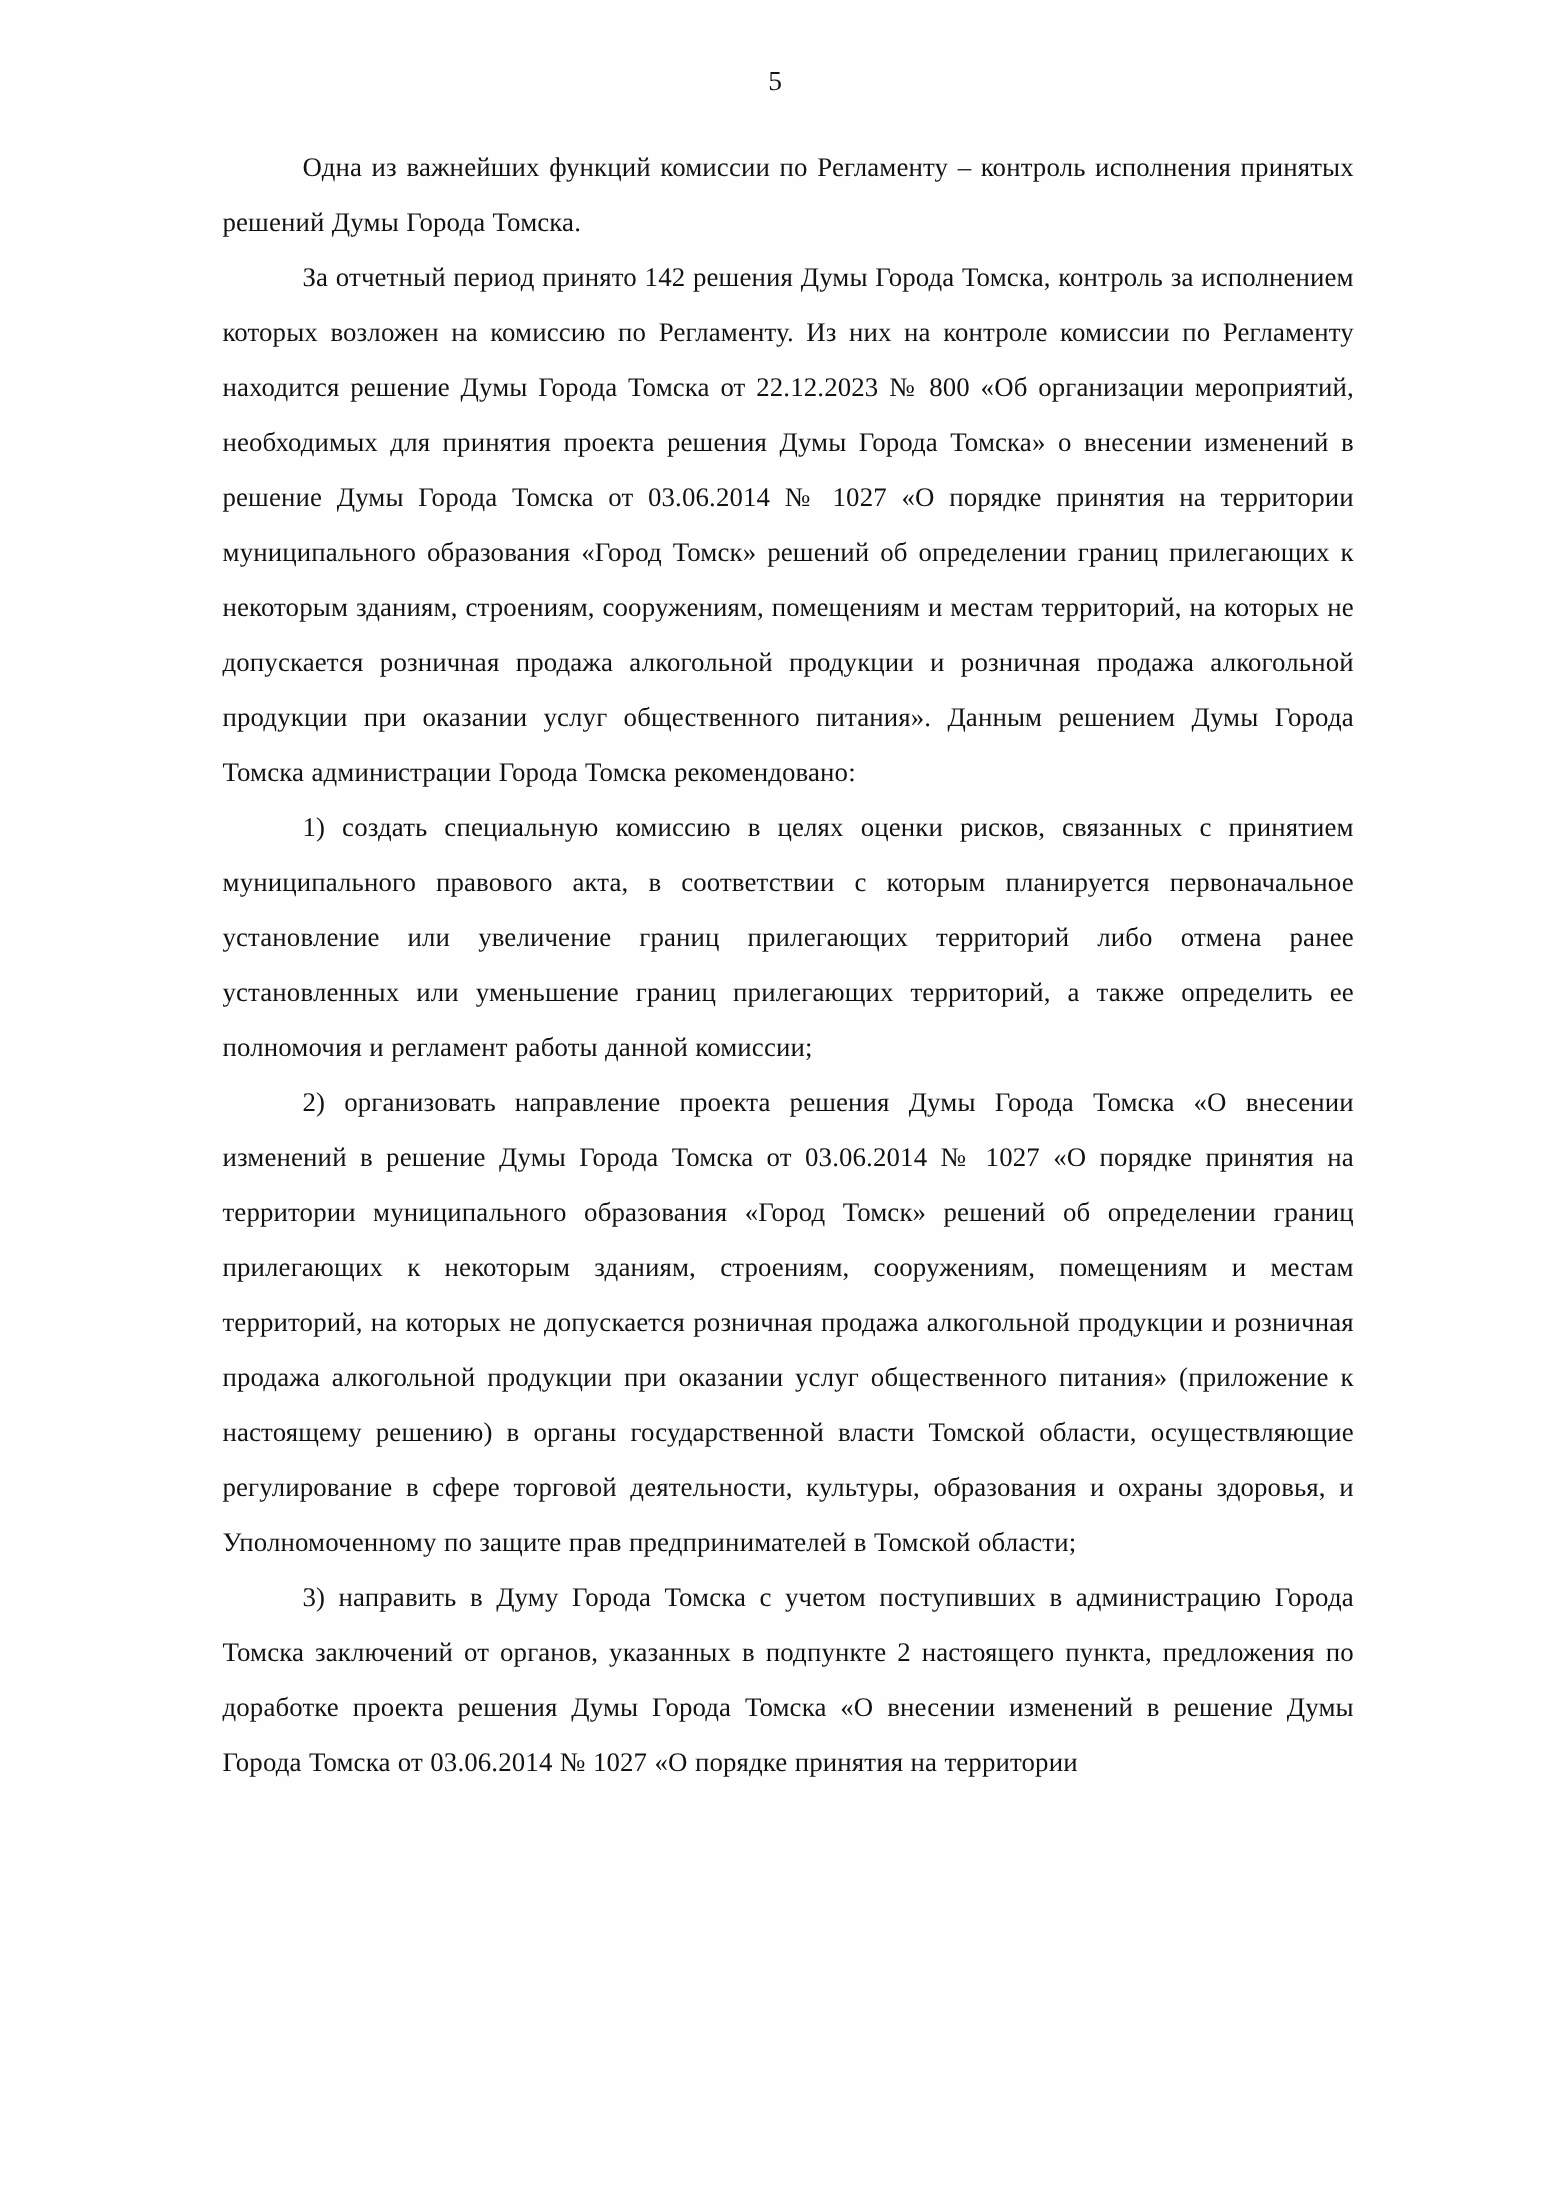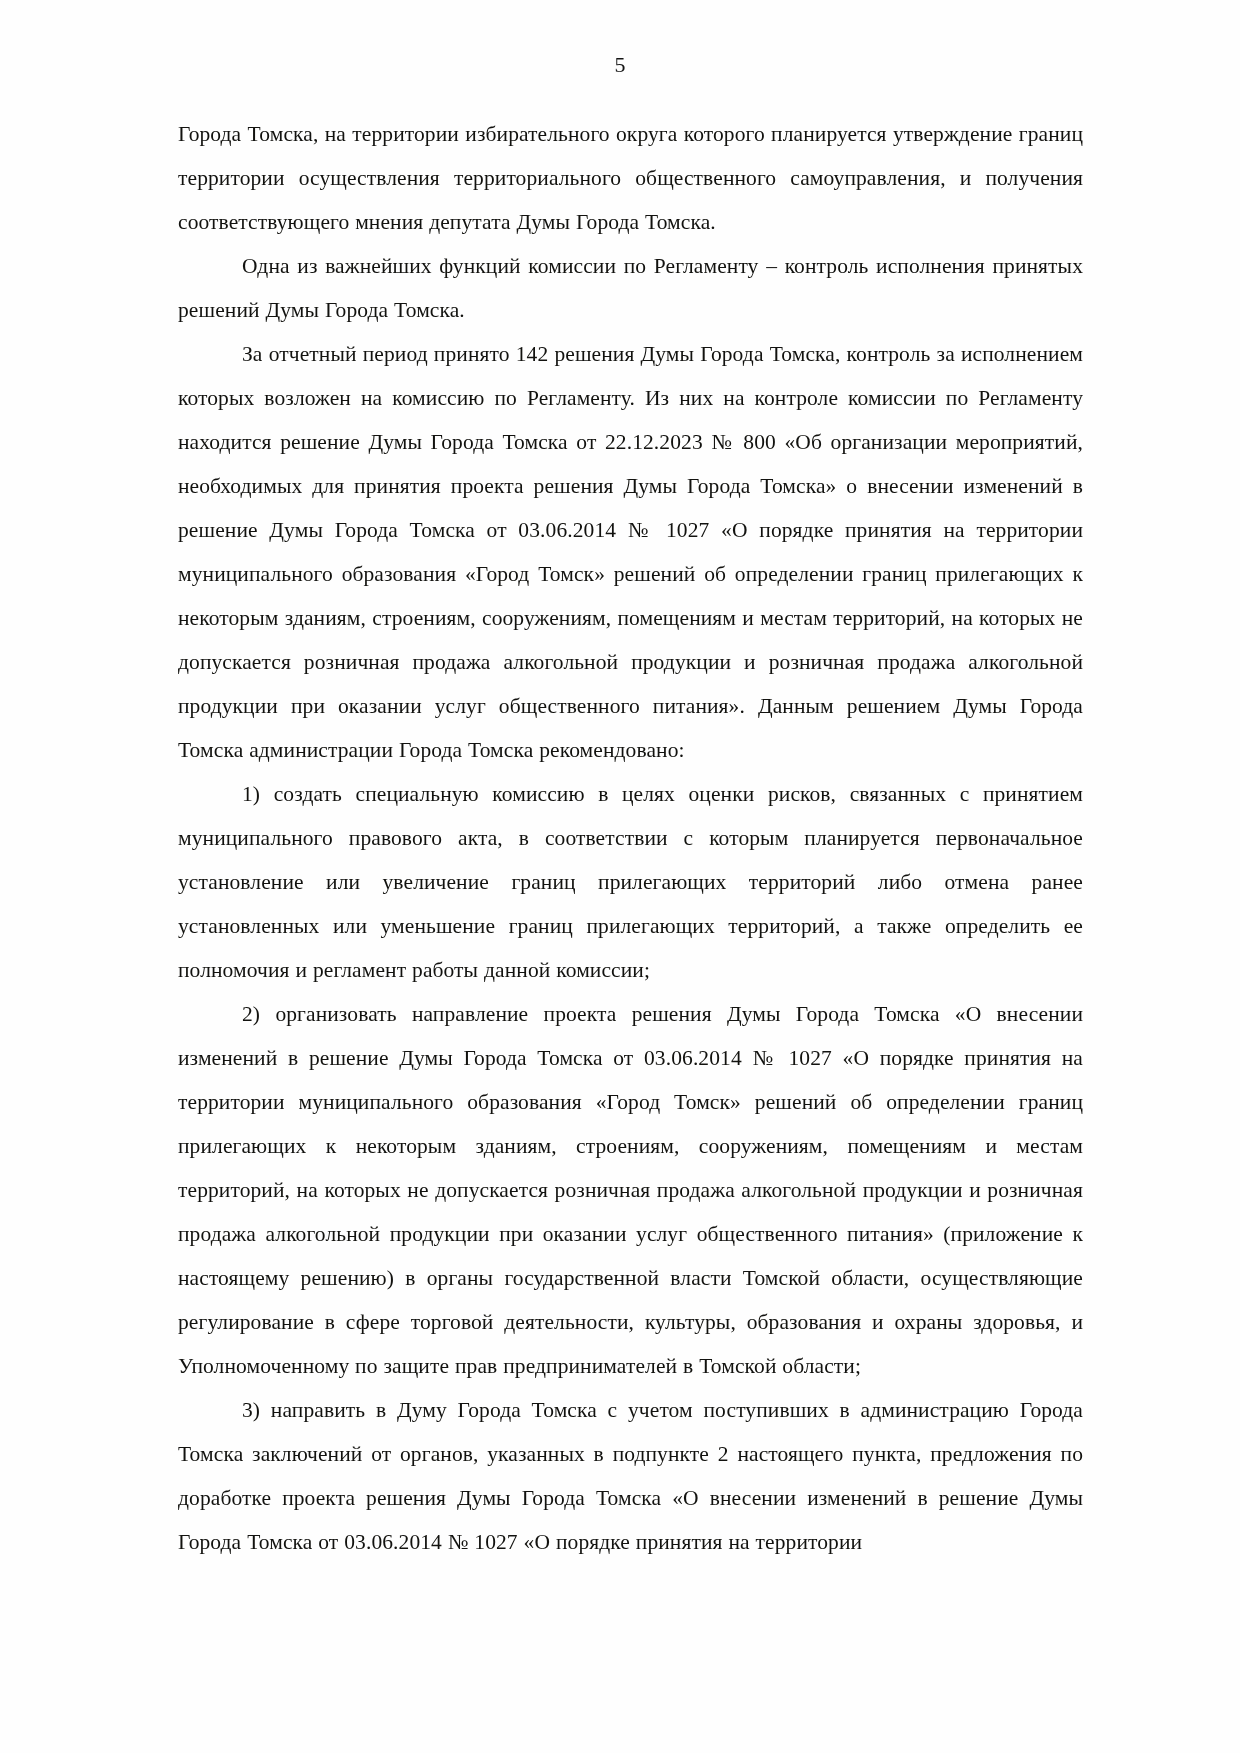--- a/index.html
+++ b/index.html
@@ -54,21 +54,20 @@
   }
 </style>
 </head>
 <body>
 
 <div class="page">
 
   <div class="page-number">5</div>
 
   <div class="content">
-    <p class="para">Города Томска, на территории избирательного округа которого планируется утверждение границ территории осуществления территориального общественного самоуправления, и получения соответствующего мнения депутата Думы Города Томска.</p>
     <p class="para indent">Одна из важнейших функций комиссии по Регламенту – контроль исполнения принятых решений Думы Города Томска.</p>
     <p class="para indent">За отчетный период принято 142 решения Думы Города Томска, контроль за исполнением которых возложен на комиссию по Регламенту. Из них на контроле комиссии по Регламенту находится решение Думы Города Томска от 22.12.2023 № 800 «Об организации мероприятий, необходимых для принятия проекта решения Думы Города Томска» о внесении изменений в решение Думы Города Томска от 03.06.2014 № 1027 «О порядке принятия на территории муниципального образования «Город Томск» решений об определении границ прилегающих к некоторым зданиям, строениям, сооружениям, помещениям и местам территорий, на которых не допускается розничная продажа алкогольной продукции и розничная продажа алкогольной продукции при оказании услуг общественного питания». Данным решением Думы Города Томска администрации Города Томска рекомендовано:</p>
     <p class="para indent">1) создать специальную комиссию в целях оценки рисков, связанных с принятием муниципального правового акта, в соответствии с которым планируется первоначальное установление или увеличение границ прилегающих территорий либо отмена ранее установленных или уменьшение границ прилегающих территорий, а также определить ее полномочия и регламент работы данной комиссии;</p>
     <p class="para indent">2) организовать направление проекта решения Думы Города Томска «О внесении изменений в решение Думы Города Томска от 03.06.2014 № 1027 «О порядке принятия на территории муниципального образования «Город Томск» решений об определении границ прилегающих к некоторым зданиям, строениям, сооружениям, помещениям и местам территорий, на которых не допускается розничная продажа алкогольной продукции и розничная продажа алкогольной продукции при оказании услуг общественного питания» (приложение к настоящему решению) в органы государственной власти Томской области, осуществляющие регулирование в сфере торговой деятельности, культуры, образования и охраны здоровья, и Уполномоченному по защите прав предпринимателей в Томской области;</p>
     <p class="para indent">3) направить в Думу Города Томска с учетом поступивших в администрацию Города Томска заключений от органов, указанных в подпункте 2 настоящего пункта, предложения по доработке проекта решения Думы Города Томска «О внесении изменений в решение Думы Города Томска от 03.06.2014 № 1027 «О порядке принятия на территории</p>
   </div>
 
 </div>
 
 </body></html>

